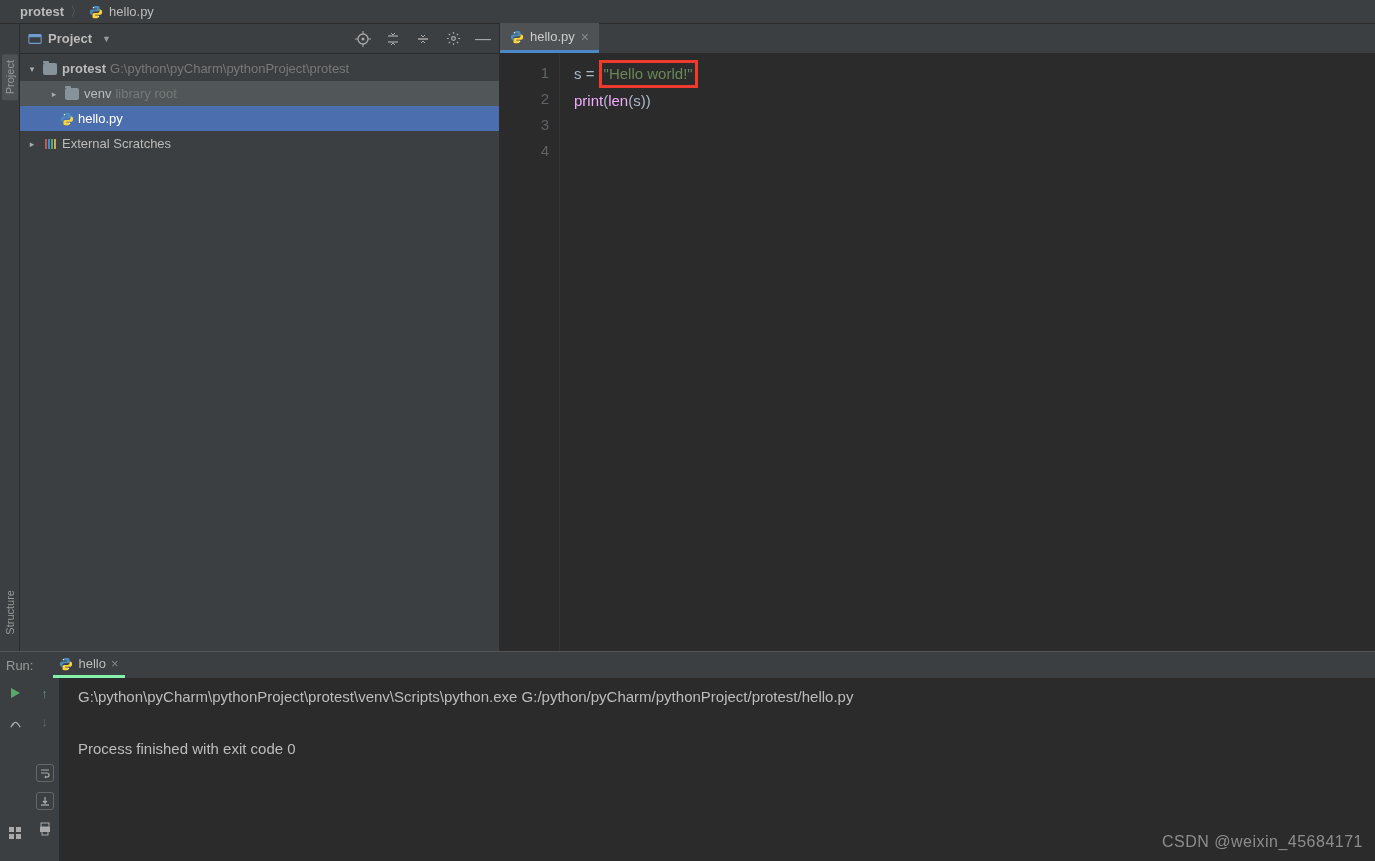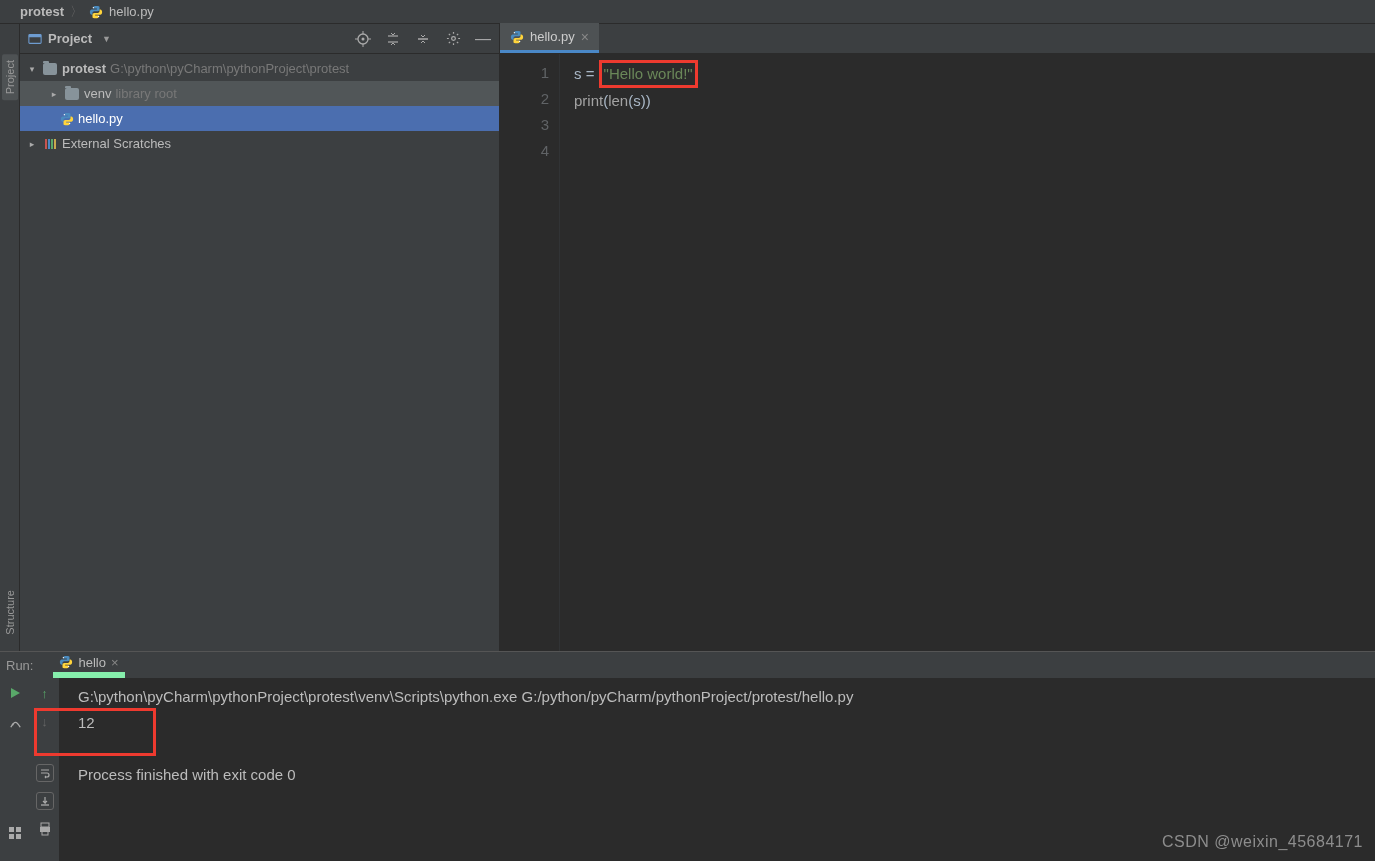--- a/index.html
+++ b/index.html
@@ -42,29 +42,29 @@
 .editor-tab { height: 30px; display: flex; align-items: center; gap: 6px; padding: 0 10px; font-size: 13px; background: #4e5254; border-bottom: 3px solid #4a88c7; color:#ccc; }
 .editor-tab .close { color: #888; font-size: 14px; cursor:pointer;}
 .editor-body { flex: 1; display: flex; background: #2b2b2b; font-family: "JetBrains Mono","Consolas",monospace; font-size: 15px; }
 .gutter { width: 60px; text-align: right; color: #606366; padding: 6px 10px 0 0; user-select: none; line-height: 26px; border-right: 1px solid #313335;}
 .code { flex: 1; padding: 6px 0 0 14px; line-height: 26px; }
 .code .line { white-space: pre; }
 .c-comment { color: #808080; text-decoration: underline wavy #56744a44; text-underline-offset: 3px;}
 .c-var { color: #a9b7c6; }
 .c-op { color: #a9b7c6; }
 .c-str { color: #6a8759; }
-.c-builtin { color: #a3a3a3; }
+.c-builtin { color: #f0abfc; }
 .c-par { color: #a9b7c6; }
 .redbox1 { border: 3px solid #ee3a2f; padding: 0 2px; display:inline-block; line-height:22px;}
 
 
 .run-panel { height: 210px; background: #2b2b2b; border-top: 1px solid #555; display: flex; flex-direction: column; }
 .run-header { height: 26px; background: #3c3f41; display: flex; align-items: center; padding-left: 6px; gap: 20px; font-size: 13px; }
 .run-header .lbl { color: #999; }
-.run-tab { display: flex; align-items: center; gap: 5px; border-bottom: 6px solid #86efac; height:26px; padding: 0 6px; justify-content: center;}
+.run-tab { display: flex; align-items: center; gap: 5px; border-bottom: 3px solid #86efac; height:26px; padding: 0 6px; justify-content: center;}
 .run-tab .close { color:#888; font-size:13px; cursor:pointer;}
 .run-body { flex: 1; display: flex; }
 .run-tool-col { width: 30px; background: #3c3f41; display: flex; flex-direction: column; align-items: center; padding-top: 6px; gap: 12px; }
 .run-tool-col .tbtn { width: 18px; height: 18px; display:flex; align-items:center; justify-content:center; color:#aaa; cursor:pointer;}
 .run-tool-col .tbtn.play svg polygon{ fill:#59a869;}
 .run-tool-col2 { width: 30px; background: #3c3f41; display: flex; flex-direction: column; align-items: center; padding-top: 6px; gap: 10px; border-right:1px solid #2b2b2b;}
 .run-tool-col2 .tbtn { width:18px; height:18px; display:flex; align-items:center; justify-content:center; color:#aaa; cursor:pointer;}
 .run-tool-col2 .tbtn.boxed { border:1px solid #666; border-radius:3px; }
 .run-output { flex: 1; padding: 6px 0 0 18px; font-family: "JetBrains Mono","Consolas",monospace; font-size: 15px; color: #bcbcbc; line-height: 26px; }
 .run-output .oline { white-space: pre; }
@@ -277,20 +277,19 @@
       <span class="tbtn">
           <svg width="14" height="14" viewBox="0 0 14 14">
             <rect x="3" y="1" width="8" height="4" fill="none" stroke="#aaa"></rect>
             <rect x="2" y="5" width="10" height="5" fill="#aaa"></rect>
             <rect x="4" y="9" width="6" height="4" fill="none" stroke="#aaa"></rect>
           </svg>
         </span>
     </div>
     <div class="run-output">
       <div class="oline">G:\python\pyCharm\pythonProject\protest\venv\Scripts\python.exe G:/python/pyCharm/pythonProject/protest/hello.py</div>
-      <div class="oline"><span class="redbox2"><span>12</span></span></div>
       <div class="oline">&nbsp;</div>
       <div class="oline">Process finished with exit code 0</div>
     </div>
   </div>
 </div>
 
 <div class="watermark">CSDN @weixin_45684171</div>
 
 </body></html>

